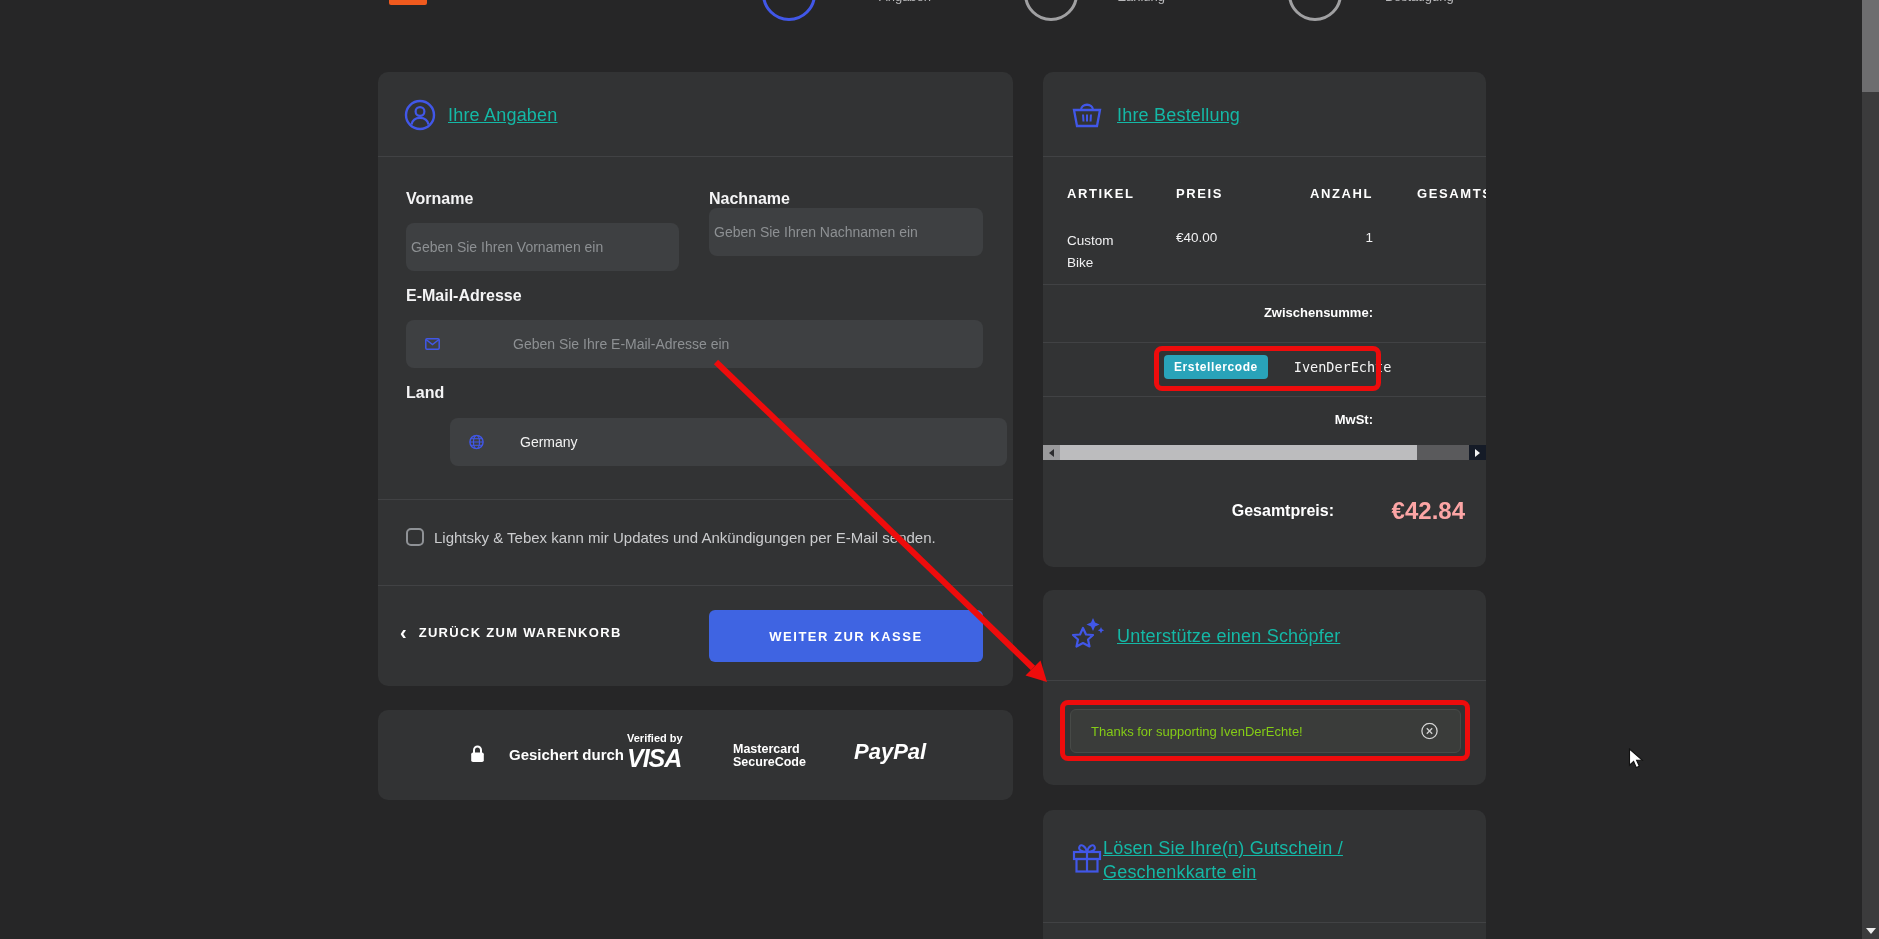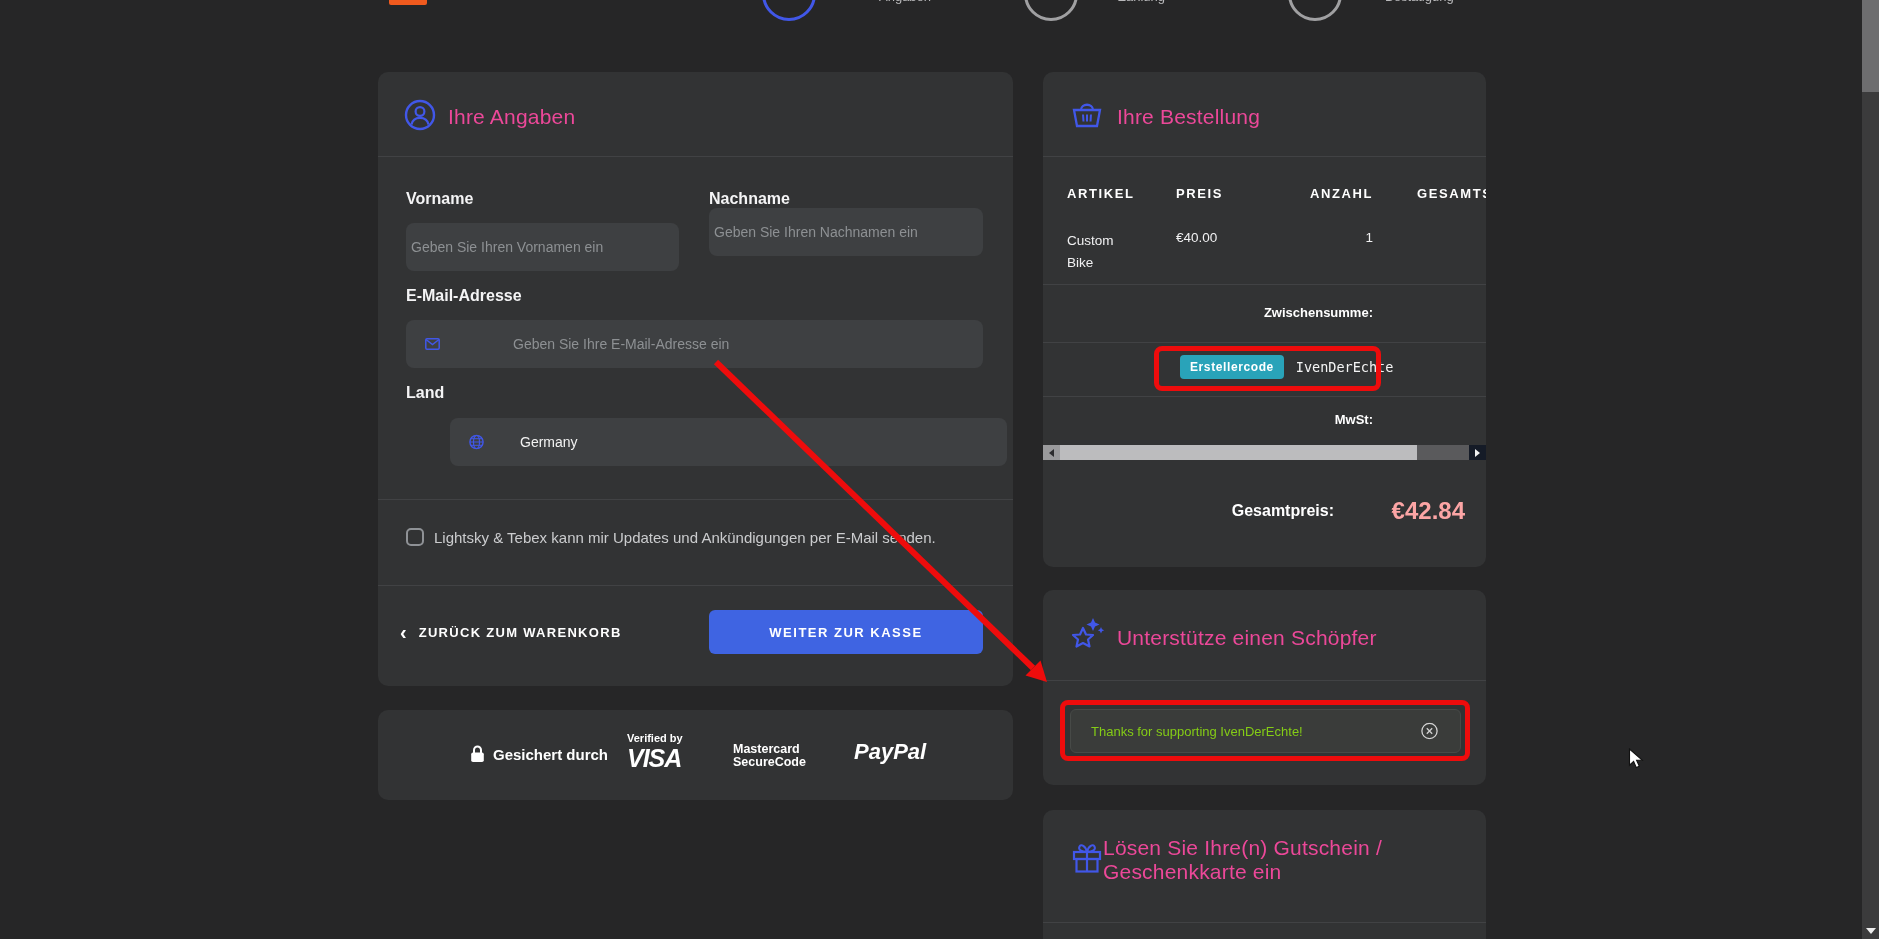--- a/index.html
+++ b/index.html
@@ -2,21 +2,21 @@
 <html><head>
 <meta charset="utf-8">
 <style>
   * { margin:0; padding:0; box-sizing:border-box; }
   html,body { width:1879px; height:939px; }
   body { background:#262627; font-family:"Liberation Sans", sans-serif; overflow:hidden; }
   #screen { position:relative; width:1879px; height:939px; background:#262627; overflow:hidden; }
   .abs { position:absolute; }
   .panel { position:absolute; background:#323334; border-radius:10px; }
   .sep { position:absolute; left:0; right:0; height:1px; background:#414244; }
-  .panel-title { color:#ec4899; font-size:21px; font-weight:500; letter-spacing:.2px; }
+  .panel-title { color:#14b8a6; font-size:18px; font-weight:500; letter-spacing:.2px;text-decoration:underline; }
   .field-label { position:absolute; color:#f4f4f5; font-size:16px; font-weight:700; }
   .tb-input { position:absolute; background:#3e4042; border:none; border-radius:8px; color:#e8e8e8;
               font-size:14px; font-family:"Liberation Sans", sans-serif; padding-left:5px; outline:none; }
   .tb-input::placeholder { color:#8d9093; opacity:1; }
   .select-box { position:absolute; background:#3e4042; border-radius:8px; cursor:pointer; }
   .select-text { position:absolute; left:70px; top:50%; transform:translateY(-50%); color:#f2f2f2; font-size:14px; }
   .in-icon { position:absolute; left:19px; top:50%; transform:translateY(-50%); }
   .step-circle { position:absolute; width:54px; height:54px; border-radius:50%; background:transparent; }
   .step-frag { position:absolute; top:0; height:6px; overflow:hidden; color:#b9b9bb; }
   .step-frag span { position:relative; top:-11px; font-size:13px; display:block; white-space:nowrap; }
@@ -89,26 +89,26 @@
 
     <div class="abs" style="left:28px; top:456px; width:18px; height:18px; border:2px solid #8f9296; border-radius:5px; cursor:pointer;"></div>
     <div class="abs" style="left:56px; top:457px; width:560px; color:#cbccce; font-size:15px;">Lightsky &amp; Tebex kann mir Updates und Ankündigungen per E-Mail senden.</div>
 
     <div class="sep" style="top:513px;"></div>
 
     <button style="position:absolute; left:22px; top:538px; height:44px; background:transparent; border:none; color:#ffffff; display:flex; align-items:center; gap:12px;">
       <span style="font-size:20px; font-weight:700; line-height:1;">‹</span>
       <span style="font-size:13px; font-weight:700; letter-spacing:1.3px;">ZURÜCK ZUM WARENKORB</span>
     </button>
-    <button style="position:absolute; left:331px; top:538px; width:274px; height:44px; background:#3f64e2; border:none; border-radius:6px;
+    <button style="position:absolute; left:331px; top:538px; width:274px; height:52px; background:#3f64e2; border:none; border-radius:6px;
                    color:#ffffff; font-size:13px; font-weight:700; letter-spacing:1.5px;">WEITER ZUR KASSE</button>
   </div>
 
   <div class="panel" style="left:378px; top:710px; width:635px; height:90px;">
-    <div class="pay-item" style="left:92px; top:35px; display:flex; align-items:center; gap:8px;">
+    <div class="pay-item" style="left:92px; top:35px; display:flex; align-items:center; gap:24px;">
       <svg width="15" height="18" viewBox="0 0 15 18">
         <path d="M4 8 V5 a3.5 3.5 0 0 1 7 0 V8" fill="none" stroke="#ffffff" stroke-width="2"></path>
         <rect x="1.2" y="7.5" width="12.6" height="9.5" rx="1.8" fill="#ffffff"></rect>
       </svg>
       <span style="font-size:15px; font-weight:700;">Gesichert durch</span>
     </div>
     <div class="pay-item" style="left:249px; top:23px; text-align:left; line-height:1;">
       <div style="font-size:11px; font-weight:700;">Verified by</div>
       <div style="font-size:25px; font-weight:700; font-style:italic; letter-spacing:-1px; margin-top:2px;">VISA</div>
     </div>
@@ -136,21 +136,21 @@
     <div class="col-head" style="left:374px; top:114px;">GESAMTSUMME</div>
 
     <div class="cell" style="left:24px; top:158px; width:70px; line-height:22px;">Custom Bike</div>
     <div class="cell" style="left:133px; top:158px;">€40.00</div>
     <div class="cell" style="right:113px; top:158px;">1</div>
 
     <div class="sep" style="top:212px;"></div>
     <div class="row-label" style="right:113px; top:233px;">Zwischensumme:</div>
     <div class="sep" style="top:270px;"></div>
 
-    <div class="abs" style="left:137px; top:283px; display:flex; align-items:center; gap:12px;">
+    <div class="abs" style="left:121px; top:283px; display:flex; align-items:center; gap:26px;">
       <span style="background:#29a3b9; color:#ffffff; font-size:12px; font-weight:700; letter-spacing:.6px; padding:5px 10px; border-radius:4px;">Erstellercode</span>
       <span style="color:#f5f5f5; font-size:13.5px; font-family:'DejaVu Sans Mono', monospace;">IvenDerEchte</span>
     </div>
 
     <div class="sep" style="top:324px;"></div>
     <div class="row-label" style="right:113px; top:340px;">MwSt:</div>
 
     <div class="abs" style="left:0; top:373px; width:443px; height:15px; background:#5a5a5c;">
       <div class="hsb-btn" style="left:0; background:#9a9a9c;">
         <div class="tri" style="border-top:4px solid transparent; border-bottom:4px solid transparent; border-right:5px solid #2c2c2e;"></div>

